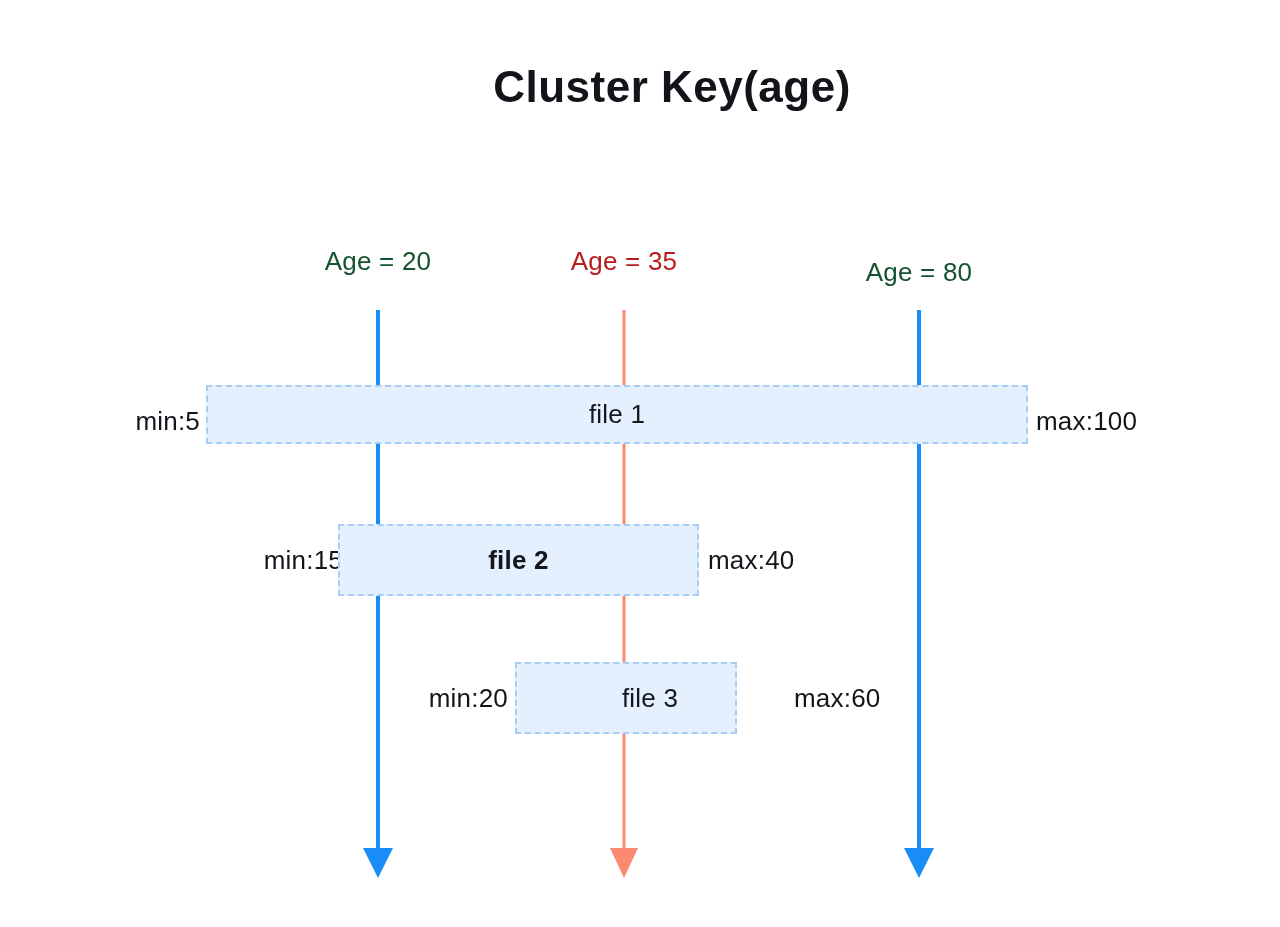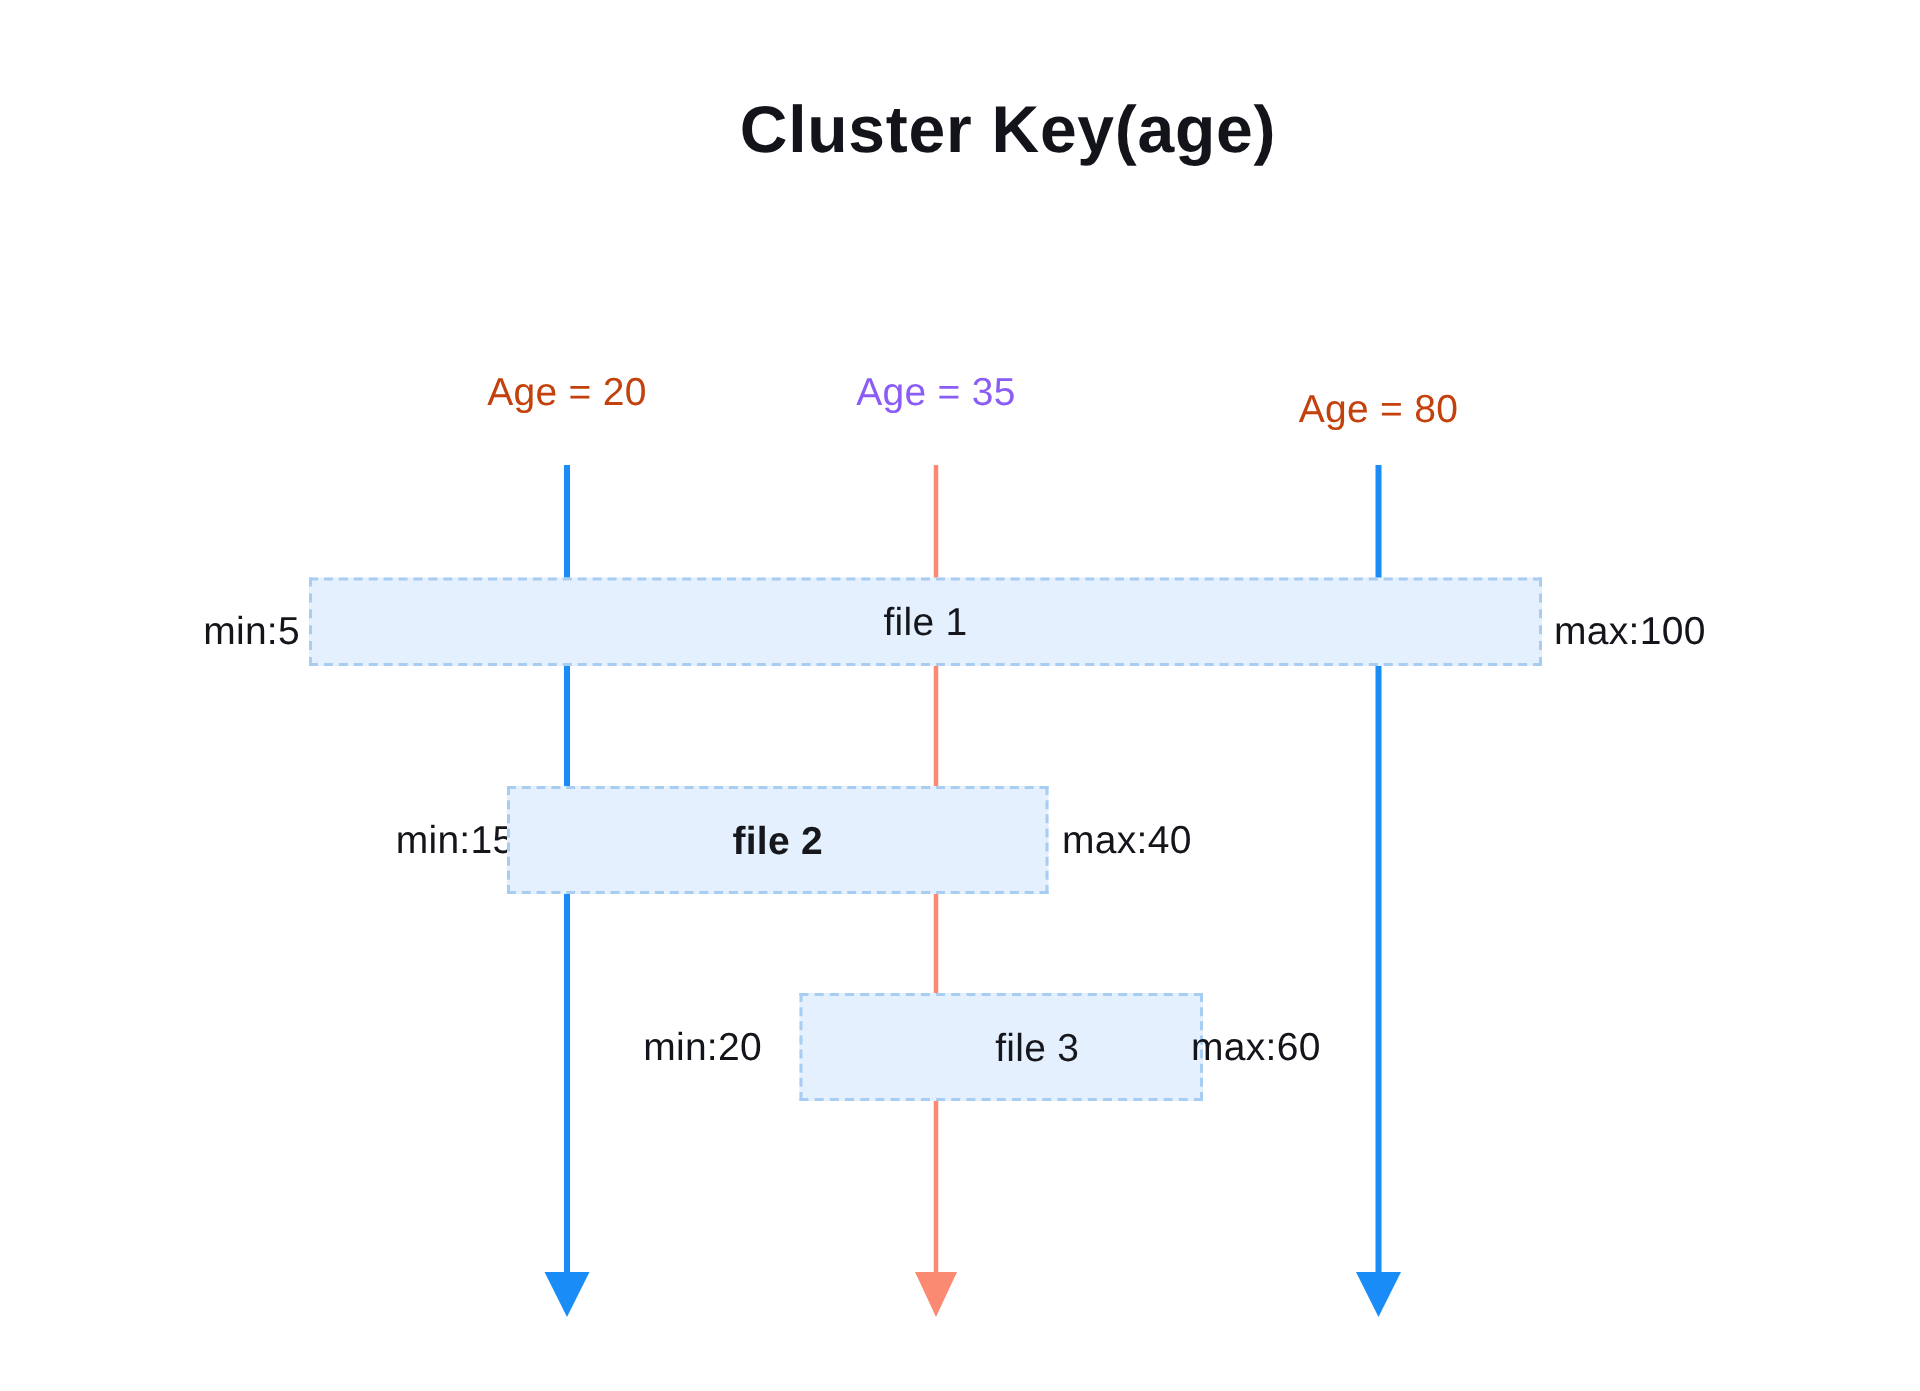--- a/index.html
+++ b/index.html
@@ -43,27 +43,27 @@
     height: 927px;
     pointer-events: none;
   }
 
   
   .age-label {
     position: absolute;
     top: 246px;
     font-size: 26px;
     font-weight: 400;
-    color: #c2410c;
+    color: #14532d;
     white-space: nowrap;
     transform: translateX(-50%);
     letter-spacing: 0.2px;
   }
   .age-label.highlight {
-    color: #8b5cf6;
+    color: #b91c1c;
   }
 
   
   .file-box {
     position: absolute;
     box-sizing: border-box;
     background: #e4f0fd;
     border: 2px dashed #a8cdf2;
     display: flex;
     align-items: center;
@@ -124,18 +124,18 @@
   </div>
   <div class="edge-label max" style="left:1036px; top:421px;">max:100</div>
 
   <div class="edge-label min" style="left:343px; top:560px;">min:15</div>
   <div class="file-box" style="left:338px; top:524px; width:361px; height:72px;font-weight:bold;">
     <span class="file-name">file 2</span>
   </div>
   <div class="edge-label max" style="left:708px; top:560px;">max:40</div>
 
   <div class="edge-label min" style="left:508px; top:698px;">min:20</div>
-  <div class="file-box" style="left:533px; top:662px; width:269px; height:72px;padding-left:48px;">
+  <div class="file-box" style="left:515px; top:662px; width:222px; height:72px;padding-left:48px;">
     <span class="file-name">file 3</span>
   </div>
   <div class="edge-label max" style="left:794px; top:698px;">max:60</div>
 
 </div>
 
 </body></html>

